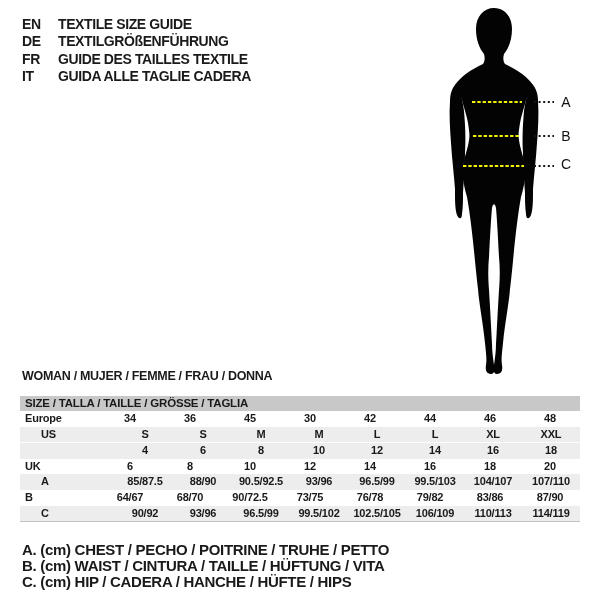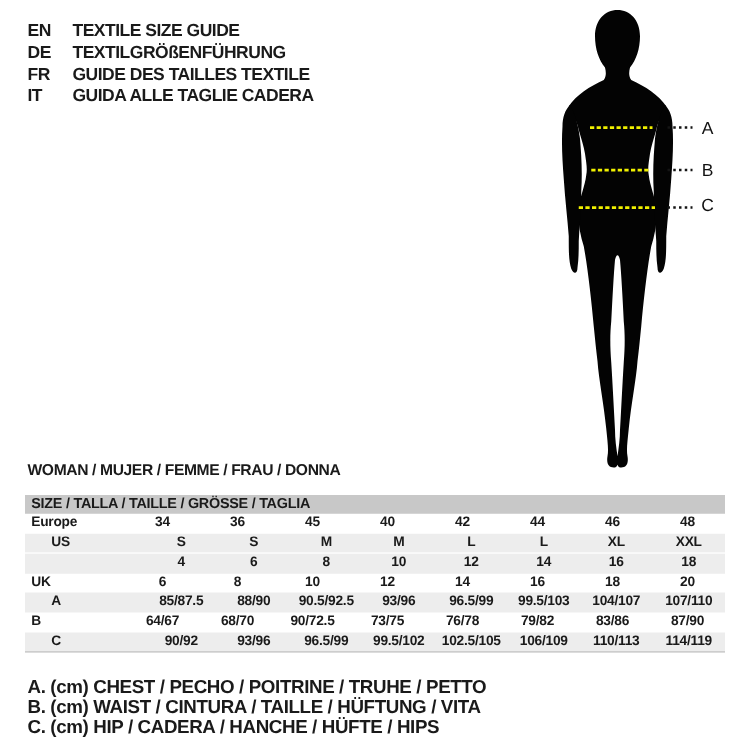--- a/index.html
+++ b/index.html
@@ -109,21 +109,21 @@
 <div class="section-title">WOMAN / MUJER / FEMME / FRAU / DONNA</div>
 
 <div class="size-table">
   <div class="t-header">SIZE / TALLA / TAILLE / GRÖSSE / TAGLIA</div>
 
   <div class="t-row">
     <span class="t-label">Europe</span>
     <span class="t-cell">34</span>
     <span class="t-cell">36</span>
     <span class="t-cell">45</span>
-    <span class="t-cell">40</span>
+    <span class="t-cell">30</span>
     <span class="t-cell">42</span>
     <span class="t-cell">44</span>
     <span class="t-cell">46</span>
     <span class="t-cell">48</span>
   </div>
 
   <div class="t-row alt">
     <span class="t-label">US</span>
     <span class="t-cell">S</span>
     <span class="t-cell">S</span>

